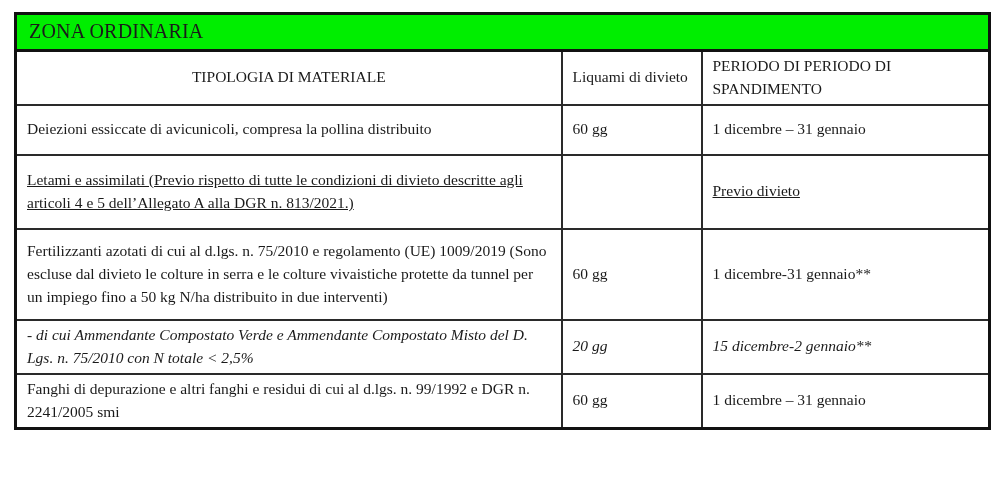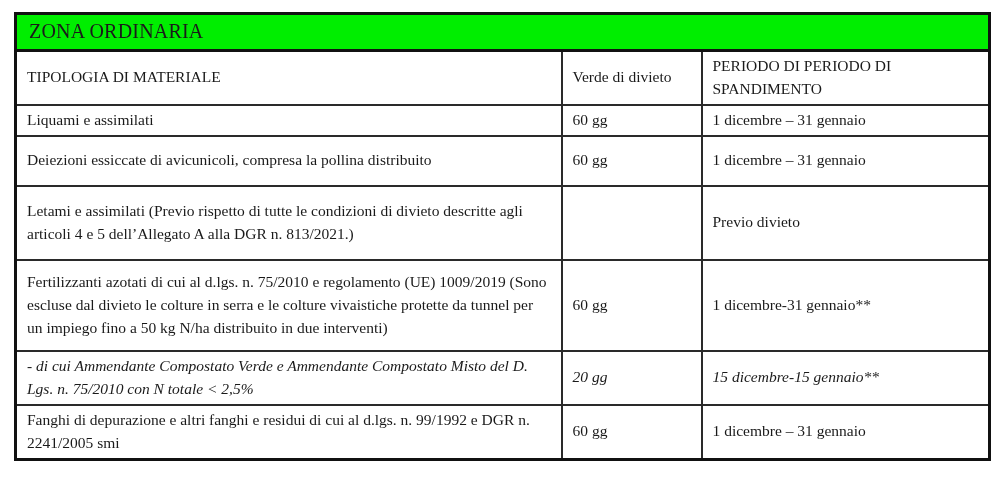--- a/index.html
+++ b/index.html
@@ -29,73 +29,68 @@
   }
   tr.title-row td {
     background: #00ee00;
     font-size: 20px;
     letter-spacing: 0.2px;
     padding: 2px 12px;
     border-bottom: 3px solid #111111;
     height: 37px;
   }
   tr.header-row td { height: 48px; }
-  tr.header-row td.c-material { text-transform: none; }
+  tr.header-row td.c-material { text-transform: none; text-align: center; }
   td.c-days, td.c-period { }
   .rh-1 { height: 29px; }
   .rh-2 { height: 29px; }
   .rh-3 { height: 50px; }
-  .rh-4 { height: 74px; }
+  .rh-4 { height: 74px; text-decoration: underline; }
   .rh-5 { height: 91px; }
   .rh-6 { height: 50px; font-style: italic; }
   .rh-7 { height: 45px; }
 </style>
 </head>
 <body>
 
 <div class="page">
   <table class="zona">
     <colgroup>
       <col style="width:546px">
       <col style="width:140px">
       <col style="width:288px">
     </colgroup>
     <tbody>
       <tr class="title-row">
         <td colspan="3">ZONA ORDINARIA</td>
       </tr>
       <tr class="header-row">
         <td class="c-material">TIPOLOGIA DI MATERIALE</td>
-        <td class="c-days">Verde di divieto</td>
+        <td class="c-days">Liquami di divieto</td>
         <td class="c-period">PERIODO DI PERIODO DI SPANDIMENTO</td>
-      </tr>
-      <tr class="rh-1">
-        <td class="c-material">Liquami e assimilati</td>
-        <td class="c-days">60 gg</td>
-        <td class="c-period">1 dicembre – 31 gennaio</td>
       </tr>
       <tr class="rh-3">
         <td class="c-material">Deiezioni essiccate di avicunicoli, compresa la pollina distribuito</td>
         <td class="c-days">60 gg</td>
         <td class="c-period">1 dicembre – 31 gennaio</td>
       </tr>
       <tr class="rh-4">
         <td class="c-material">Letami e assimilati (Previo rispetto di tutte le condizioni di divieto descritte agli articoli 4 e 5 dell’Allegato A alla DGR n. 813/2021.)</td>
         <td class="c-days"></td>
         <td class="c-period">Previo divieto</td>
       </tr>
       <tr class="rh-5">
         <td class="c-material">Fertilizzanti azotati di cui al d.lgs. n. 75/2010 e regolamento (UE) 1009/2019 (Sono escluse dal divieto le colture in serra e le colture vivaistiche protette da tunnel per un impiego fino a 50 kg N/ha distribuito in due interventi)</td>
         <td class="c-days">60 gg</td>
         <td class="c-period">1 dicembre-31 gennaio**</td>
       </tr>
       <tr class="rh-6">
         <td class="c-material">- di cui Ammendante Compostato Verde e Ammendante Compostato Misto del D. Lgs. n. 75/2010 con N totale &lt; 2,5%</td>
         <td class="c-days">20 gg</td>
-        <td class="c-period">15 dicembre-15 gennaio**</td>
+        <td class="c-period">15 dicembre-2 gennaio**</td>
       </tr>
       <tr class="rh-7">
         <td class="c-material">Fanghi di depurazione e altri fanghi e residui di cui al d.lgs. n. 99/1992 e DGR n. 2241/2005 smi</td>
         <td class="c-days">60 gg</td>
         <td class="c-period">1 dicembre – 31 gennaio</td>
       </tr>
     </tbody>
   </table>
 </div>
 

